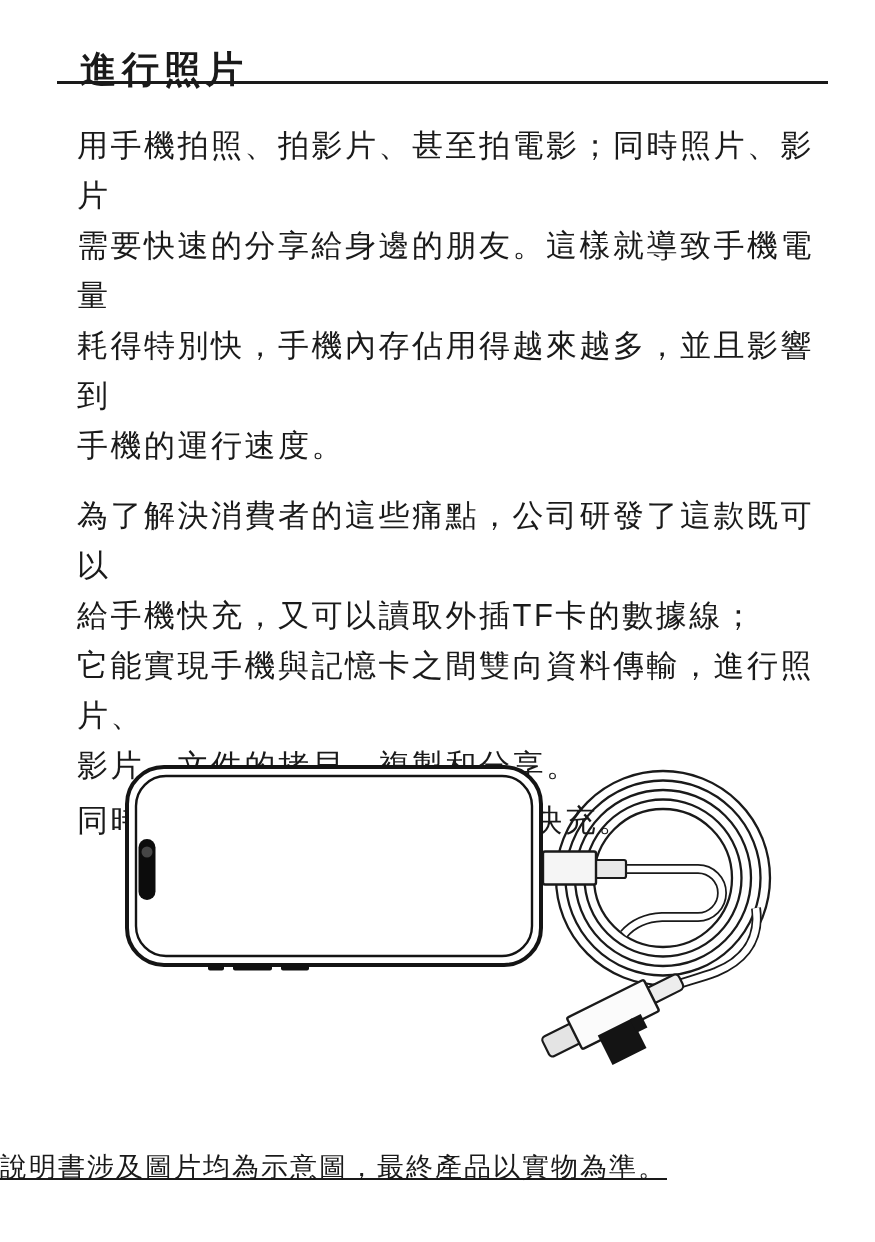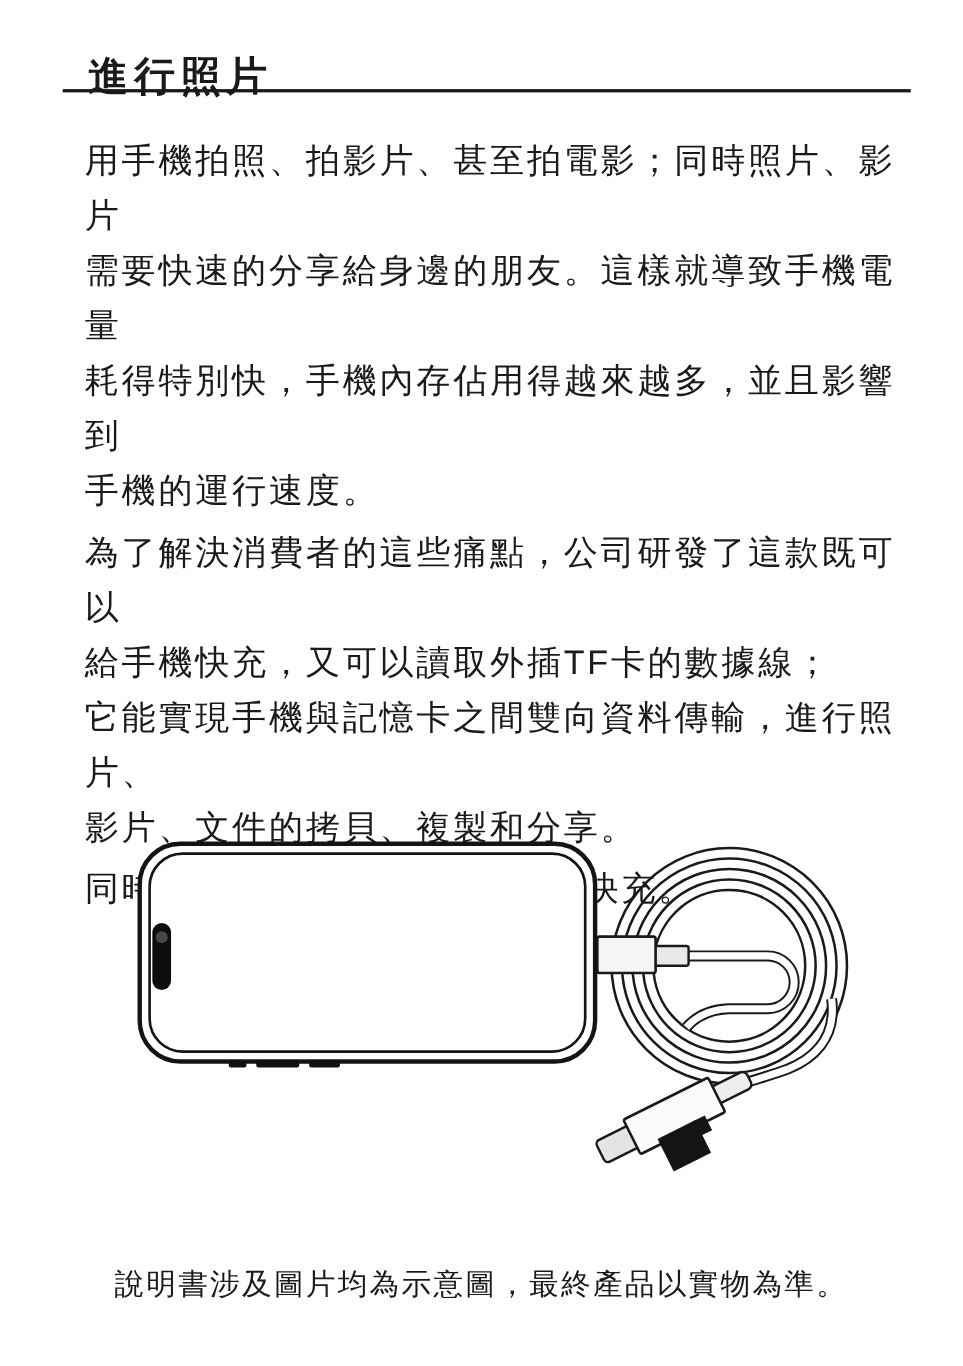--- a/index.html
+++ b/index.html
@@ -13,28 +13,28 @@
   }
   .title-rule{
     position:absolute;left:57px;top:81px;width:771px;height:3px;background:#1a1a1a;
   }
   .content{
     position:absolute;left:77px;top:121px;width:748px;
     font-size:31px;line-height:50px;letter-spacing:2.5px;
   }
   .content p{margin:0;white-space:pre-line;}
   .content p.gap-a{margin-bottom:10px;}
-  .content p.gap-b{margin-bottom:7px;}
+  .content p.gap-b{margin-bottom:20px;}
   .content p.gap-c{margin-bottom:5px;}
   .illustration{
     position:absolute;left:100px;top:745px;width:700px;height:370px;
   }
   .footer-note{
-    position:absolute;left:0;top:1150px;width:875px;text-align:center;
-    font-size:27px;letter-spacing:2px;line-height:34px;
+    position:absolute;left:0;top:1150px;width:875px;
+    font-size:27px;letter-spacing:2px;line-height:34px;text-decoration:underline;
   }
 </style>
 </head>
 <body>
 
 <h1 class="page-title">進行照片</h1>
 <div class="title-rule"></div>
 
 <div class="content">
   <p class="gap-b">用手機拍照、拍影片、甚至拍電影；同時照片、影片

